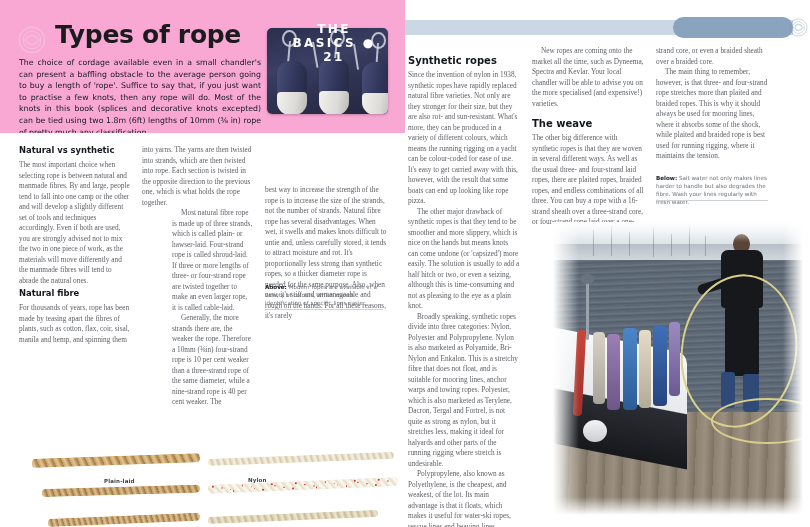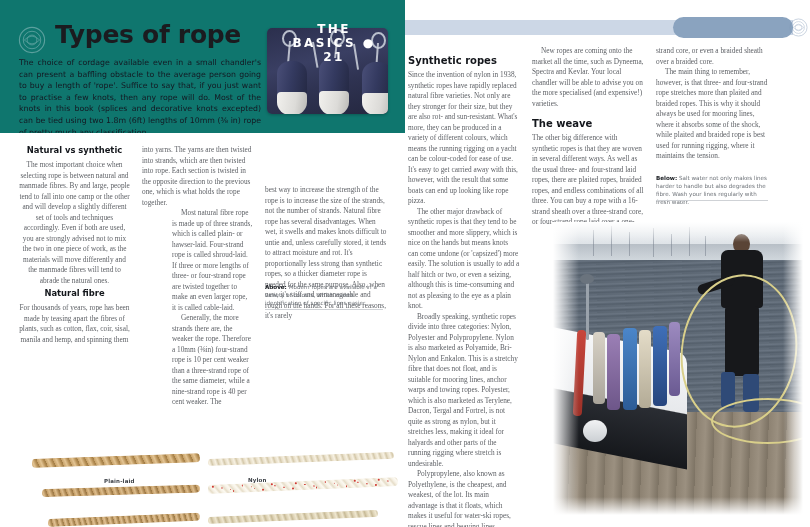--- a/index.html
+++ b/index.html
@@ -1,35 +1,35 @@
 <!DOCTYPE html>
 <html><head>
 <meta charset="utf-8">
 <style>
   html,body{margin:0;padding:0;background:#fff;}
   body{width:810px;height:527px;overflow:hidden;font-family:"Liberation Sans",sans-serif;}
   #page{position:relative;width:810px;height:527px;background:#ffffff;}
 
   
   #left-page{position:absolute;left:0;top:0;width:405px;height:527px;background:#ffffff;}
-  #left-hero{position:absolute;left:0;top:0;width:405px;height:133px;background:#0f766e;}
+  #left-hero{position:absolute;left:0;top:0;width:405px;height:133px;background:#f9a8d4;}
   #hero-logo{position:absolute;left:18px;top:26px;width:28px;height:28px;opacity:.35;}
   #hero-title{position:absolute;left:55px;top:20px;font-family:"DejaVu Sans",sans-serif;font-size:25px;font-weight:bold;color:#1b1b1f;letter-spacing:-.3px;}
   #hero-intro{position:absolute;left:19px;top:57px;width:242px;font-family:"DejaVu Sans",sans-serif;font-size:7.8px;line-height:11.6px;color:#141822;text-align:justify;font-weight:500;}
   #hero-photo{position:absolute;left:267px;top:28px;width:121px;height:86px;border-radius:5px;overflow:hidden;box-shadow:0 1px 3px rgba(0,0,0,.25);}
 
   .fender-scene{position:absolute;inset:0;background:linear-gradient(165deg,#2b2f4d 0%,#3a3f63 38%,#2f3352 62%,#24273f 100%);}
   .fender{position:absolute;width:30px;border-radius:13px 13px 14px 14px;background:linear-gradient(100deg,#4a4f78 0%,#343a60 45%,#22263f 100%);}
   .fender .cap{position:absolute;left:0;right:0;bottom:0;height:42%;border-radius:4px 4px 13px 13px;background:linear-gradient(100deg,#f2f1ee 0%,#dcdbd8 60%,#b9b8b5 100%);}
   .lanyard{position:absolute;width:2px;background:#cfd3dd;opacity:.85;transform-origin:top;}
   .hookring{position:absolute;width:11px;height:13px;border:2px solid #b9bfcc;border-radius:50%;background:transparent;}
 
   #left-body{position:absolute;left:0;top:133px;width:405px;height:394px;background:#fff;}
   .lcol{position:absolute;top:12px;font-family:"Liberation Serif",serif;font-size:7.3px;line-height:10.5px;color:#5e6166;text-align:left;}
-  #lcol1{left:19px;width:111px;text-align:center;}
+  #lcol1{left:19px;width:111px;}
   #lcol2{left:142px;width:111px;}
   #lcol3{left:265px;width:123px;top:52px;}
   .lhead{font-family:"DejaVu Sans",sans-serif;font-size:8.4px;font-weight:bold;color:#14171c;margin:0 0 4px 0;line-height:11px;}
   .lhead.spaced{margin-top:2px;}
   .lcol p{margin:0;}
   .lcol p.ind{text-indent:9px;margin-left:30px;}
 
   #above-caption{position:absolute;left:265px;top:150px;width:123px;font-family:"DejaVu Sans",sans-serif;font-size:5.6px;line-height:8px;color:#6d7278;}
   #above-caption b{color:#15181d;}
   #above-rule{position:absolute;left:265px;top:176px;width:118px;height:1px;background:#cfd2d6;}

